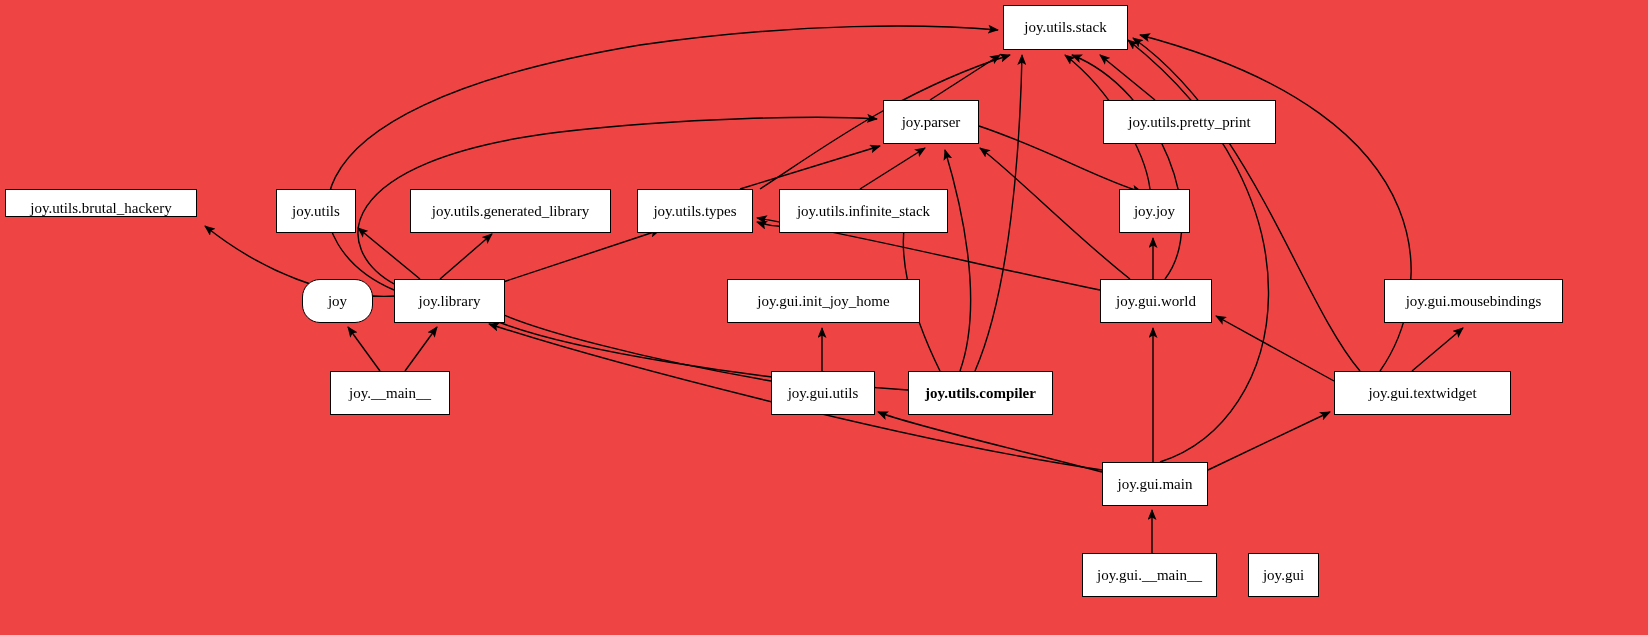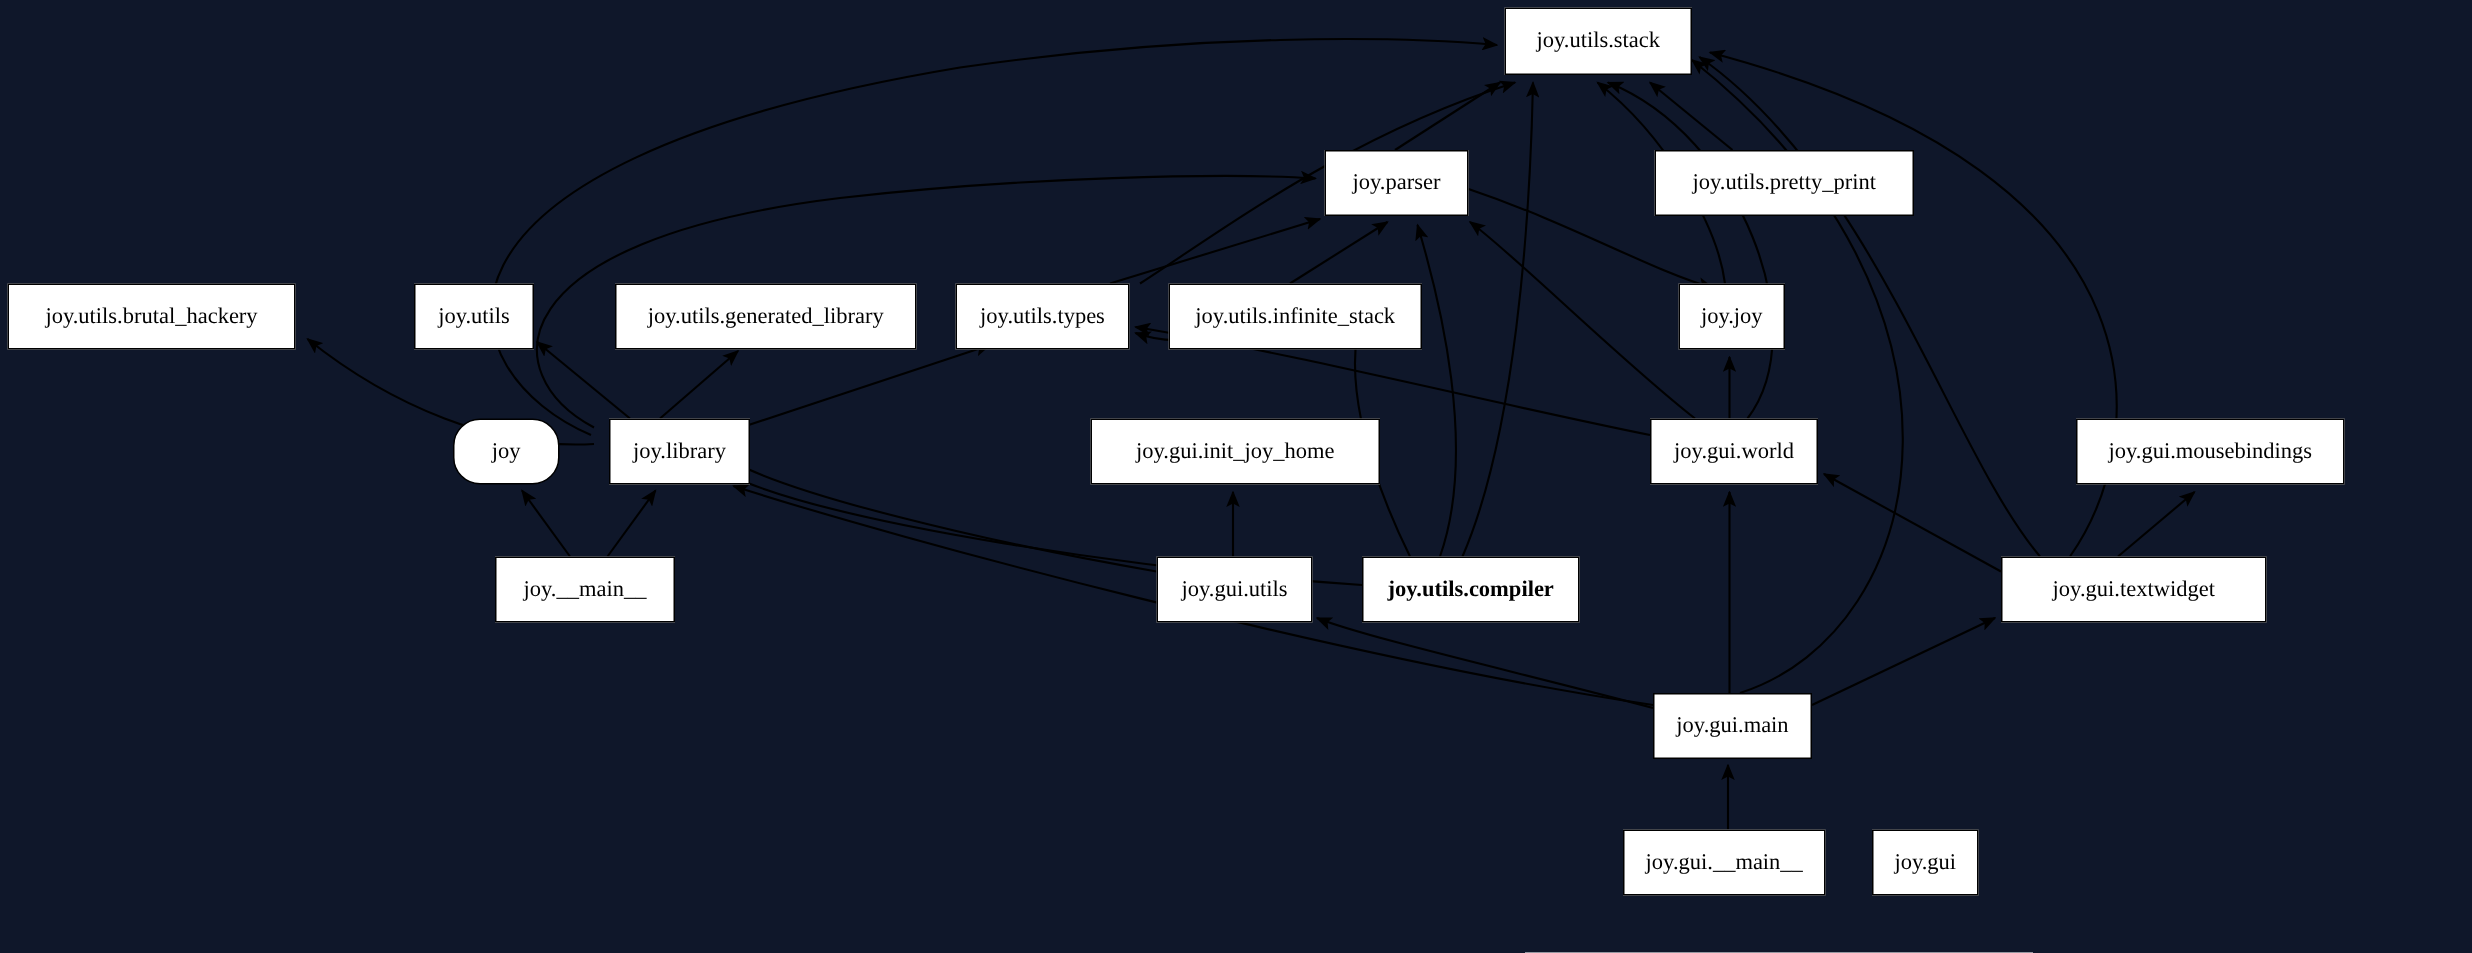--- a/index.html
+++ b/index.html
@@ -4,21 +4,21 @@
 <style>
   html, body {
     margin: 0;
     padding: 0;
     background: #ffffff;
   }
   #canvas {
     position: relative;
     width: 1648px;
     height: 635px;
-    background: #0f172a;
+    background: #ef4444;
     overflow: hidden;
     font-family: "Liberation Serif", "DejaVu Serif", serif;
   }
   #edge-layer {
     position: absolute;
     left: 0;
     top: 0;
     width: 1648px;
     height: 635px;
   }
@@ -95,42 +95,42 @@
   <div id="nodes-group">
       <div class="node" style="left: 1003px; top: 5px; width: 125px; height: 45px;">
         <span class="node-label">joy.utils.stack</span>
       </div>
       <div class="node" style="left: 883px; top: 100px; width: 96px; height: 44px;">
         <span class="node-label">joy.parser</span>
       </div>
       <div class="node" style="left: 1103px; top: 100px; width: 173px; height: 44px;">
         <span class="node-label">joy.utils.pretty_print</span>
       </div>
-      <div class="node" style="left: 5px; top: 189px; width: 192px; height: 44px;">
+      <div class="node" style="left: 5px; top: 189px; width: 192px; height: 28px; align-items: flex-end;">
         <span class="node-label">joy.utils.brutal_hackery</span>
       </div>
       <div class="node" style="left: 276px; top: 189px; width: 80px; height: 44px;">
         <span class="node-label">joy.utils</span>
       </div>
       <div class="node" style="left: 410px; top: 189px; width: 201px; height: 44px;">
         <span class="node-label">joy.utils.generated_library</span>
       </div>
       <div class="node" style="left: 637px; top: 189px; width: 116px; height: 44px;">
         <span class="node-label">joy.utils.types</span>
       </div>
       <div class="node" style="left: 779px; top: 189px; width: 169px; height: 44px;">
         <span class="node-label">joy.utils.infinite_stack</span>
       </div>
       <div class="node" style="left: 1119px; top: 189px; width: 71px; height: 44px;">
         <span class="node-label">joy.joy</span>
       </div>
       <div class="node" style="left: 302px; top: 279px; width: 71px; height: 44px; border-radius: 18px;">
         <span class="node-label">joy</span>
       </div>
-      <div class="node" style="left: 406px; top: 279px; width: 94px; height: 44px;">
+      <div class="node" style="left: 394px; top: 279px; width: 111px; height: 44px;">
         <span class="node-label">joy.library</span>
       </div>
       <div class="node" style="left: 727px; top: 279px; width: 193px; height: 44px;">
         <span class="node-label">joy.gui.init_joy_home</span>
       </div>
       <div class="node" style="left: 1100px; top: 279px; width: 112px; height: 44px;">
         <span class="node-label">joy.gui.world</span>
       </div>
       <div class="node" style="left: 1384px; top: 279px; width: 179px; height: 44px;">
         <span class="node-label">joy.gui.mousebindings</span>

